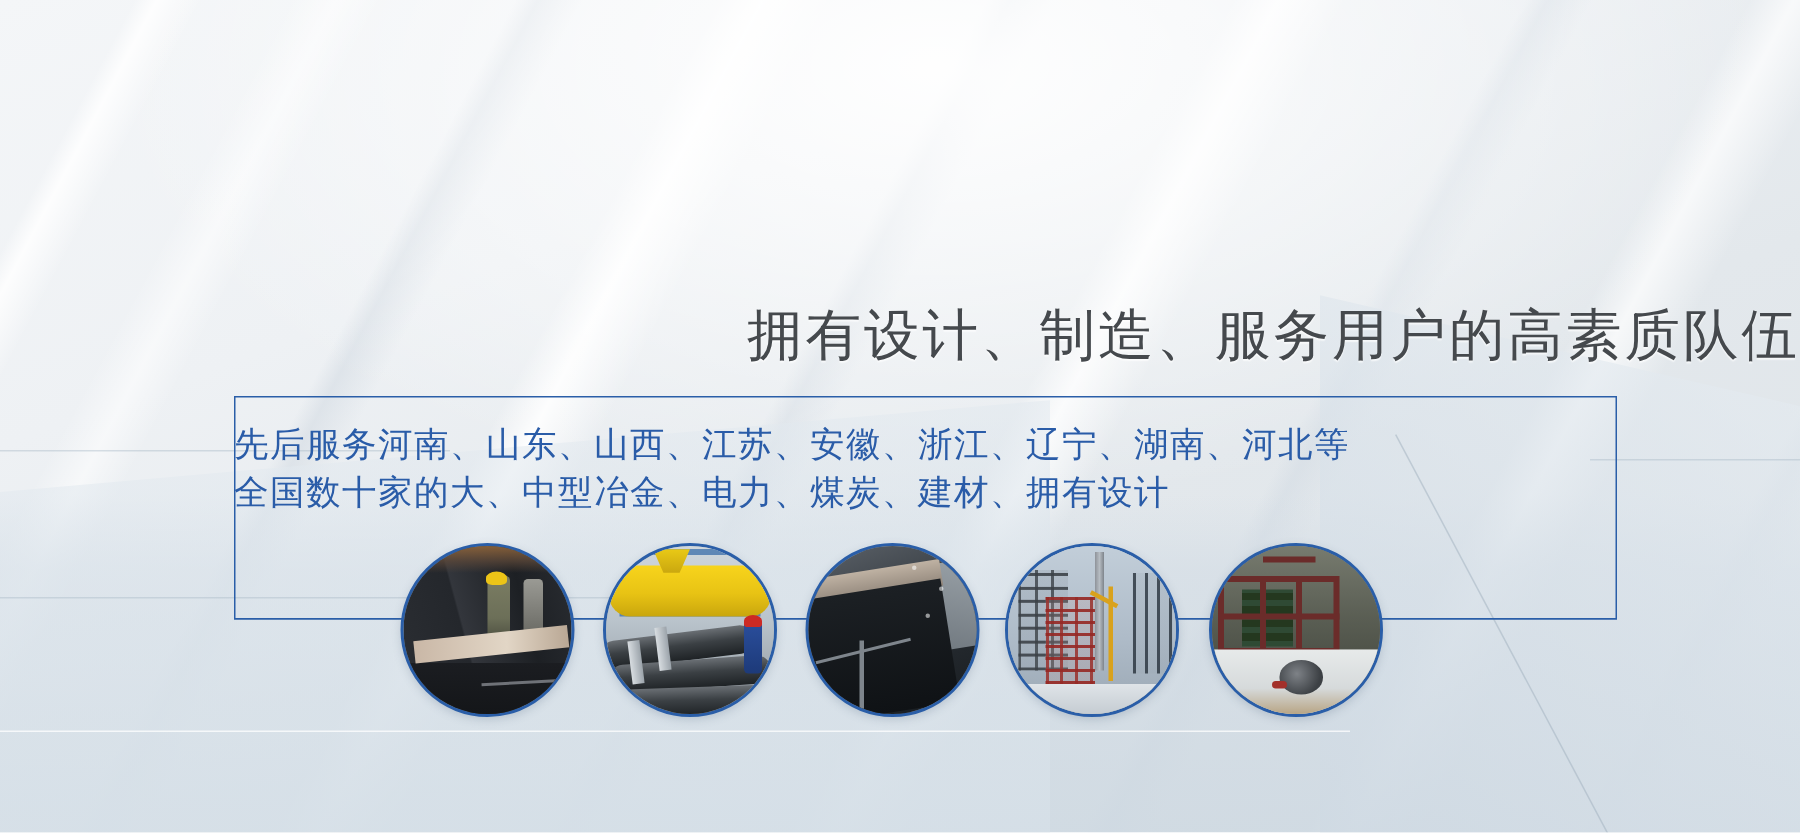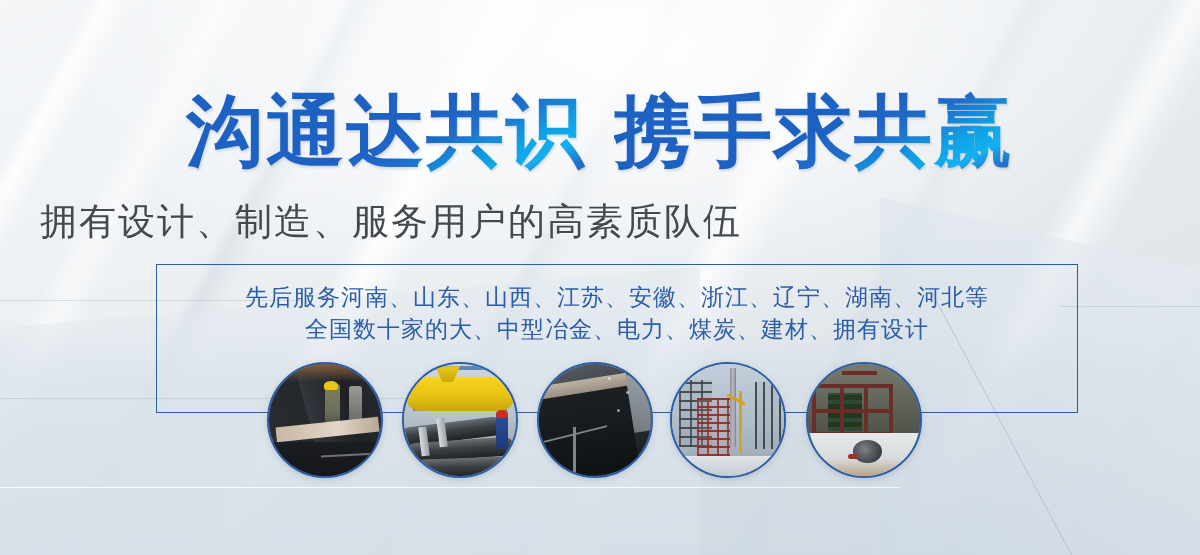--- a/index.html
+++ b/index.html
@@ -81,41 +81,39 @@
     color:transparent;
     -webkit-text-fill-color:transparent;
     text-shadow:none;
     filter:drop-shadow(1px 2px 1px rgba(120,140,165,.28));
   }
   .headline .h-gap{ display:inline-block; width:28px; }
 
   
   .subtitle{
     position:absolute; left:0; right:0; top:201px;
-    text-align:left;
+    text-align:right;
     font-size:37px; line-height:1.25;
     color:#45494d;
     letter-spacing:2px;
     white-space:nowrap;
-    font-family:Liberation Mono, monospace;
+    font-family:Liberation Sans, sans-serif;
     text-shadow:0 1px 1px rgba(255,255,255,.7);
-    padding-left:40px;
   }
 
   
   .frame{
     position:absolute;
     left:156px; top:264px;
     width:922px; height:149px;
     border:1px solid #2a5ea8;
     background:transparent;
   }
   .desc{
     position:absolute; left:156px; top:281px; width:922px;
-    text-align:center;
     color:#2a5ca8;
     font-size:23px;
     line-height:32px;
     letter-spacing:1px;
     font-family:"DejaVu Sans","Liberation Sans",sans-serif;
     white-space:nowrap;
   }
 
   
   .circles{ position:absolute; left:0; top:0; width:1200px; height:555px; }
@@ -340,23 +338,20 @@
 
   <div class="facet facet-a"></div>
   <div class="facet facet-b"></div>
 
   <div class="line-soft" style="left:0; top:398px; width:470px;"></div>
   <div class="line-soft" style="left:0; top:300px; width:300px;"></div>
   <div class="line-white" style="left:0; top:487px; width:900px;"></div>
   <div class="line-soft" style="left:1060px; top:306px; width:140px;"></div>
   <div class="edge-diag" style="left:930px; top:290px; height:330px; transform:rotate(-28deg);"></div>
 
-  <div class="headline">
-    <span class="h-seg">沟通达共识</span><span class="h-gap"></span><span class="h-seg">携手求共赢</span>
-  </div>
 
   <div class="subtitle">拥有设计、制造、服务用户的高素质队伍</div>
 
   <div class="frame"></div>
   <div class="desc">
     <div>先后服务河南、山东、山西、江苏、安徽、浙江、辽宁、湖南、河北等</div>
     <div>全国数十家的大、中型冶金、电力、煤炭、建材、拥有设计</div>
   </div>
 
   <div class="connector"></div>

